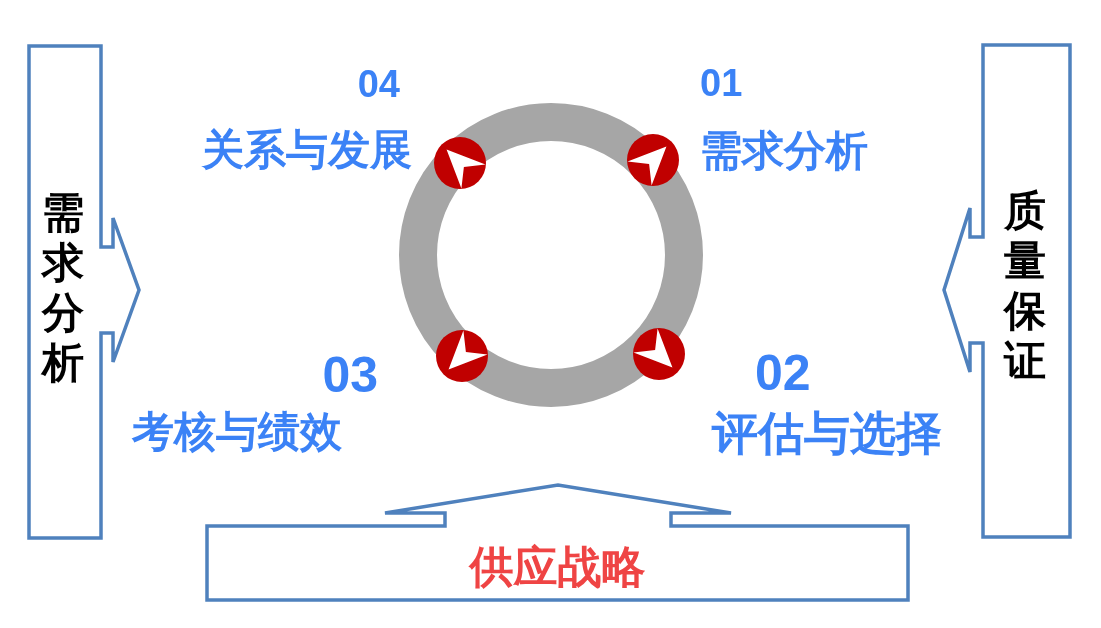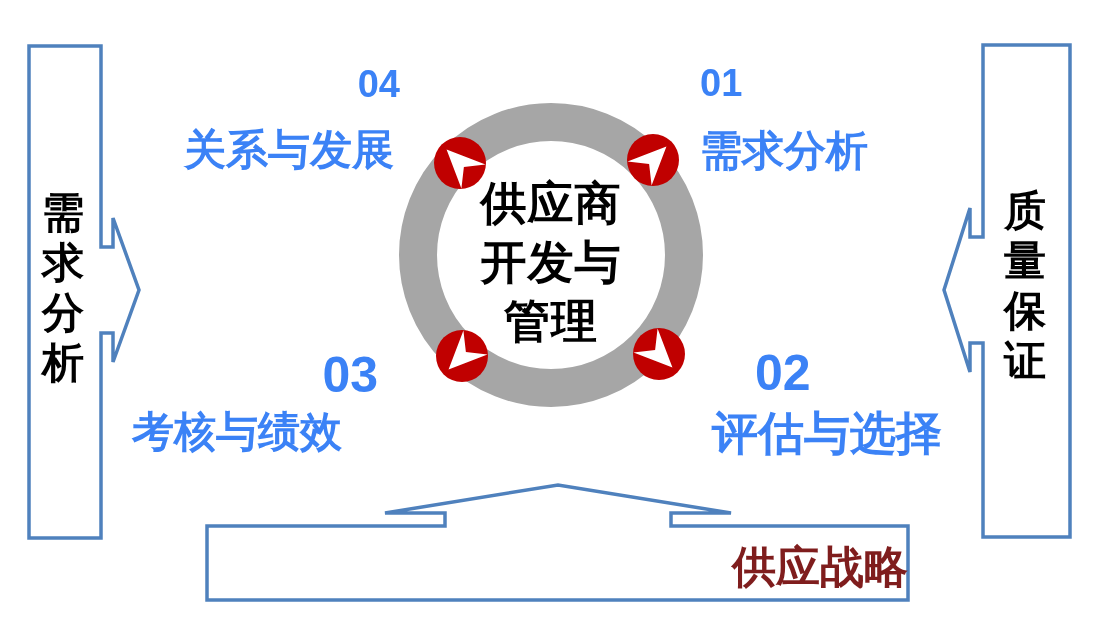--- a/index.html
+++ b/index.html
@@ -11,36 +11,36 @@
 
   
   .vtext{
     position:absolute;width:46px;text-align:center;
     font-size:42px;font-weight:700;color:#000;line-height:50px;
     word-break:break-all;letter-spacing:0;
   }
   #left-banner-text{left:40px;top:188px;}
   #right-banner-text{left:1002px;top:186px;}
   #bottom-banner-text{
-    position:absolute;left:207px;top:538px;width:701px;text-align:right;
-    font-size:44px;font-weight:700;color:#7f1d1d;
+    position:absolute;left:207px;top:538px;width:701px;text-align:center;
+    font-size:44px;font-weight:700;color:#ef4444;
   }
   #center-text{
     position:absolute;left:399px;top:174px;width:304px;text-align:center;
     font-size:46px;font-weight:700;color:#000;line-height:59px;letter-spacing:1px;
   }
   #center-text span{display:block;}
 
   
   .qnum,.qlabel{position:absolute;color:#3b82f6;font-weight:700;white-space:nowrap;}
   .qnum{font-size:38px;line-height:40px;}
   .qnum.big{font-size:50px;line-height:50px;}
   .qlabel{font-size:42px;line-height:48px;}
   #q4-num  {left:200px;top:64px;width:200px;text-align:right;}
-  #q4-label{left:146px;top:126px;width:248px;text-align:right;}
+  #q4-label{left:164px;top:126px;width:248px;text-align:right;}
   #q1-num  {left:700px;top:63px;width:200px;text-align:left;}
   #q1-label{left:700px;top:127px;width:248px;text-align:left;}
   #q3-num  {left:178px;top:336px;width:200px;text-align:right;margin-top:14px;}
   #q3-label{left:132px;top:408px;width:248px;text-align:left;}
   #q2-num  {left:712px;top:348px;width:200px;text-align:left;margin-left:43px;}
   #q2-label{left:712px;top:409px;width:260px;text-align:left;font-size:46px;}
 
   
   .node{
     position:absolute;width:52px;height:52px;border-radius:50%;
@@ -86,25 +86,20 @@
     <svg viewBox="0 0 52 52">
       <polygon points="26,7 43,45 26,31.5 9,45" fill="#ffffff"></polygon>
     </svg>
   </div>
   <div class="node" id="node-q2">
     <svg viewBox="0 0 52 52">
       <polygon points="26,7 43,45 26,31.5 9,45" fill="#ffffff"></polygon>
     </svg>
   </div>
 
-  <div id="center-text">
-    <span>供应商</span>
-    <span>开发与</span>
-    <span>管理</span>
-  </div>
 
   <div class="vtext" id="left-banner-text">需求分析</div>
   <div class="vtext" id="right-banner-text">质量保证</div>
   <div id="bottom-banner-text">供应战略</div>
 
   <div class="qnum" id="q1-num">01</div>
   <div class="qlabel" id="q1-label">需求分析</div>
 
   <div class="qnum big" id="q2-num">02</div>
   <div class="qlabel" id="q2-label">评估与选择</div>

